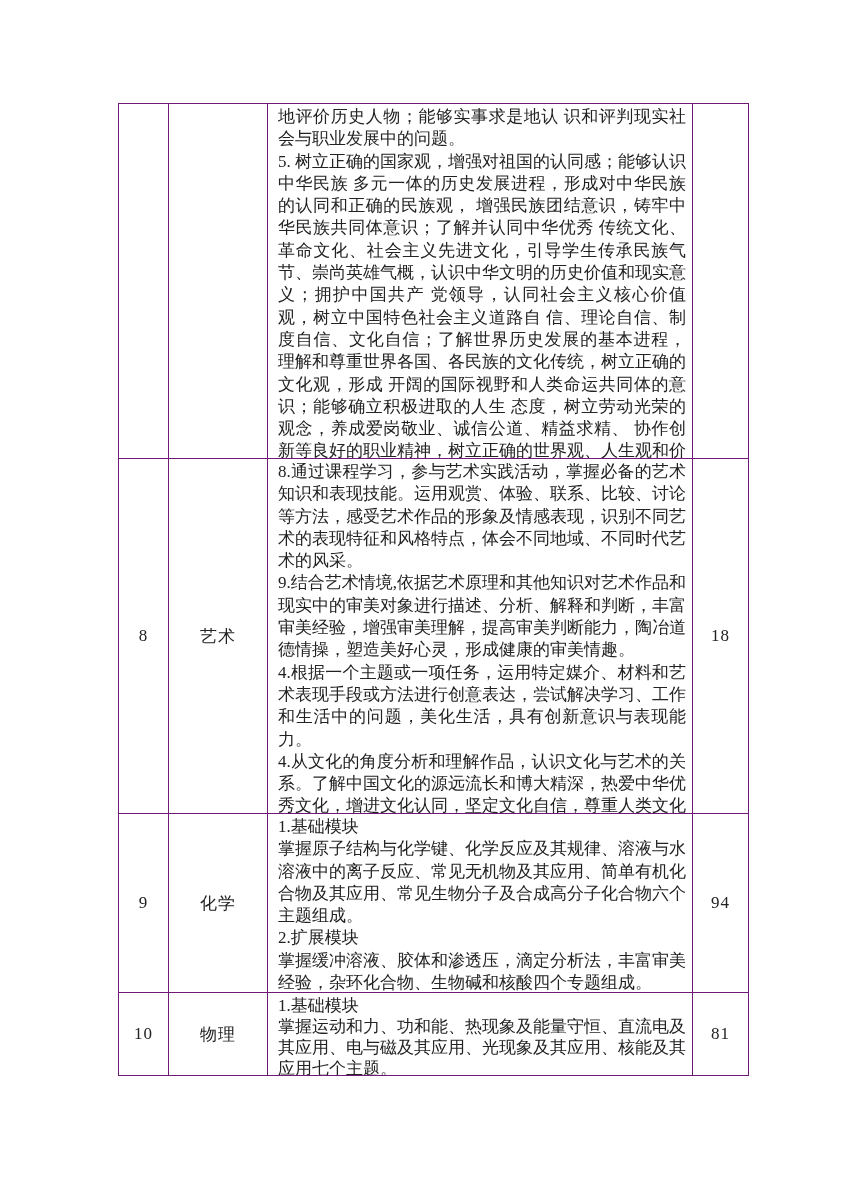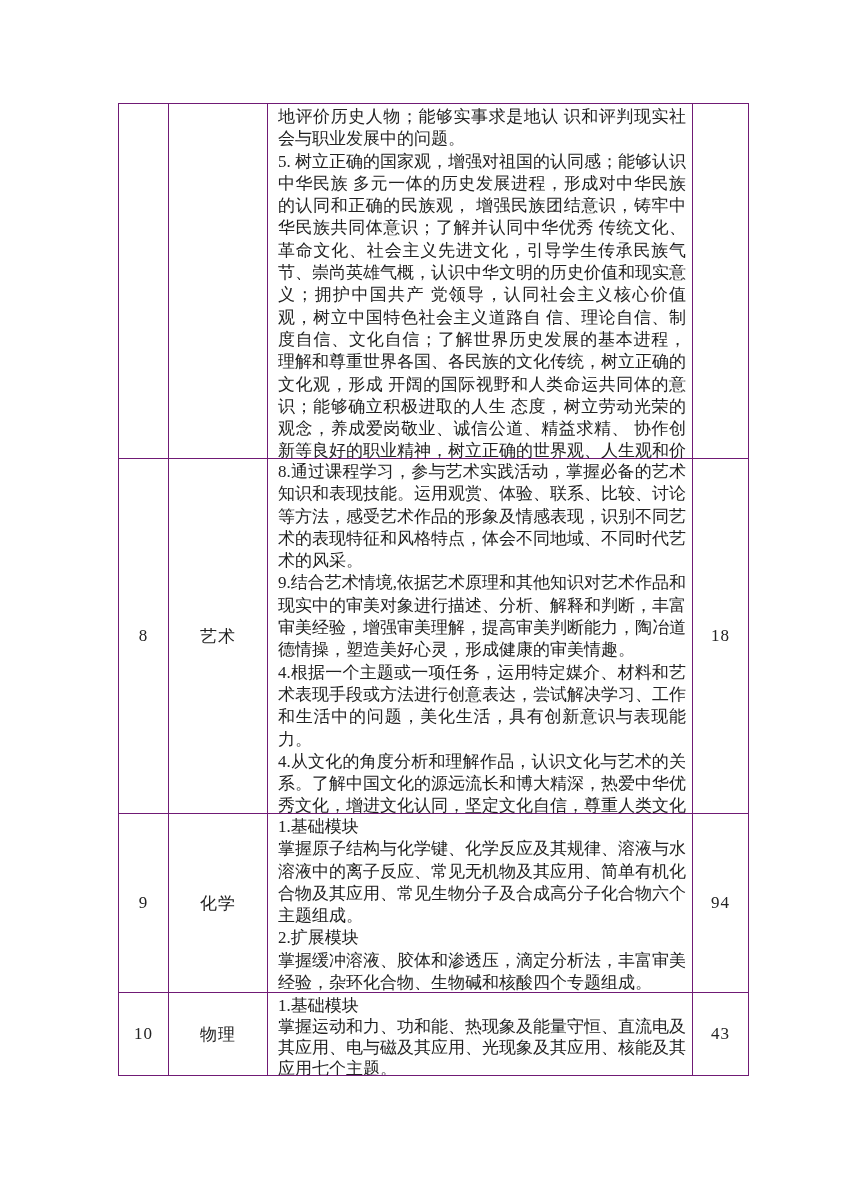--- a/index.html
+++ b/index.html
@@ -111,17 +111,17 @@
 
       <tr>
         <td class="c-num">10</td>
         <td class="c-subj">物理</td>
         <td class="c-body">
           <div class="clip h-r10">
             <p>1.基础模块</p>
             <p>掌握运动和力、功和能、热现象及能量守恒、直流电及其应用、电与磁及其应用、光现象及其应用、核能及其应用七个主题。</p>
           </div>
         </td>
-        <td class="c-hours">43</td>
+        <td class="c-hours">81</td>
       </tr>
     </tbody>
   </table>
 </div>
 
 </body></html>

